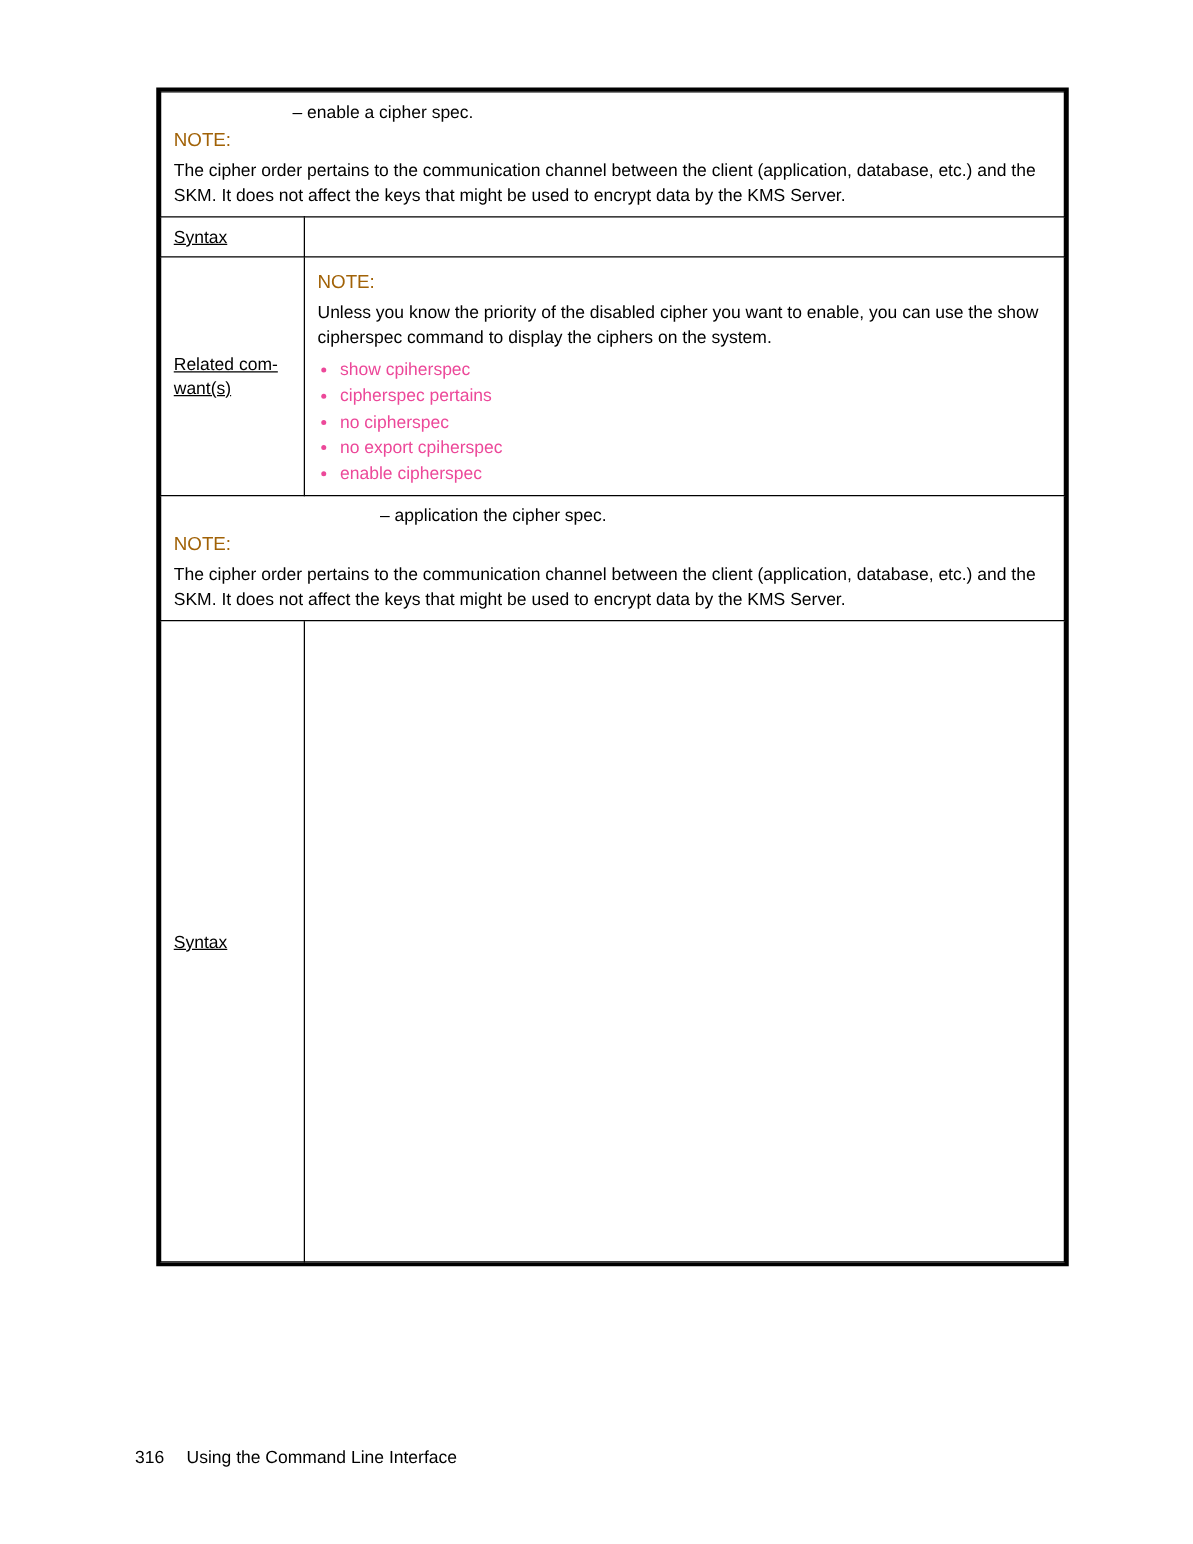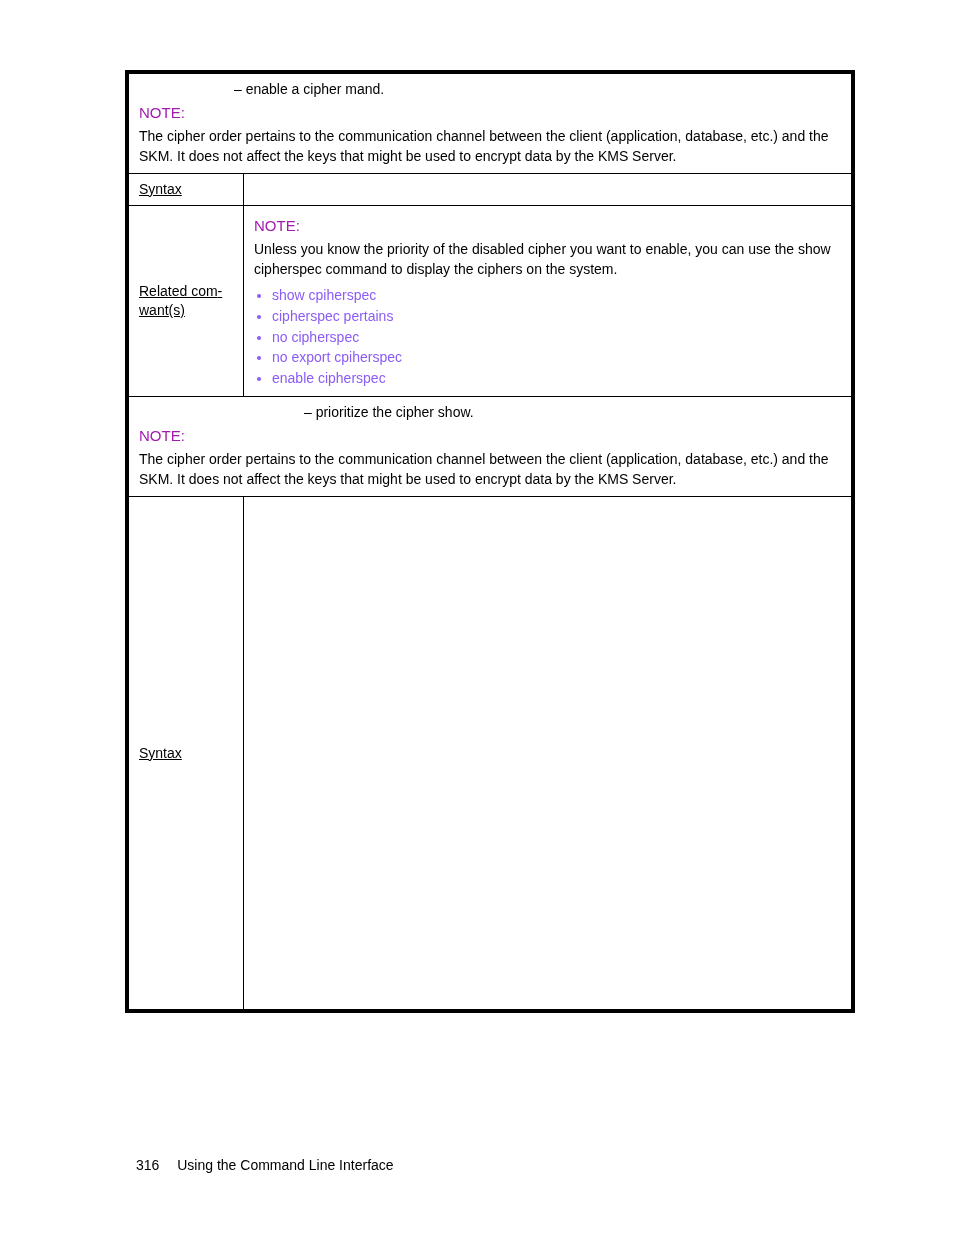--- a/index.html
+++ b/index.html
@@ -46,48 +46,48 @@
   .leftLabel {
     vertical-align: middle;
     font-size: 14px;
     text-decoration: underline;
   }
   .desc {
     text-align: left;
     padding-left: 95px;
   }
   .noteTitle {
-    color: #a21caf;
+    color: #a16207;
     font-size: 15px;
     margin: 4px 0 4px 0;
     display: block;
   }
   .noteBody {
     font-size: 14px;
     line-height: 1.42;
     margin: 0;
   }
   ul.cmds {
     margin: 6px 0 2px 0;
     padding-left: 18px;
     list-style: disc;
     color: #0073e6;
   }
   ul.cmds li {
-    color: #8b5cf6;
+    color: #ec4899;
     font-size: 14px;
     margin: 2px 0;
   }
   .bigEmpty {
     height: 500px;
   }
   .footer {
     position: absolute;
     bottom: 62px;
-    left: 136px;
+    left: 108px;
     font-size: 14px;
     color: #000;
   }
   .pgnum { margin-right: 14px; }
 </style>
 </head>
 <body>
 
 <div class="page">
 
@@ -95,21 +95,21 @@
   <div class="tableWrap">
     <table>
       <colgroup>
           <col class="left">
           <col>
         </colgroup>
       <tbody>
 
         <tr>
           <td colspan="2">
-            <div class="desc">– enable a cipher mand.</div>
+            <div class="desc">– enable a cipher spec.</div>
             <span class="noteTitle">NOTE:</span>
             <p class="noteBody">The cipher order pertains to the communication channel between the client (application, database, etc.) and the SKM. It does not affect the keys that might be used to encrypt data by the KMS Server.</p>
           </td>
         </tr>
 
         <tr>
           <td class="leftLabel">Syntax</td>
           <td></td>
         </tr>
 
@@ -123,21 +123,21 @@
               <li>cipherspec pertains</li>
               <li>no cipherspec</li>
               <li>no export cpiherspec</li>
               <li>enable cipherspec</li>
             </ul>
           </td>
         </tr>
 
         <tr>
           <td colspan="2">
-            <div class="desc" style="padding-left:165px">– prioritize the cipher show.</div>
+            <div class="desc" style="padding-left:165px">– application the cipher spec.</div>
             <span class="noteTitle">NOTE:</span>
             <p class="noteBody">The cipher order pertains to the communication channel between the client (application, database, etc.) and the SKM. It does not affect the keys that might be used to encrypt data by the KMS Server.</p>
           </td>
         </tr>
 
         <tr>
           <td class="leftLabel bigEmpty">Syntax</td>
           <td class="bigEmpty"></td>
         </tr>
 

